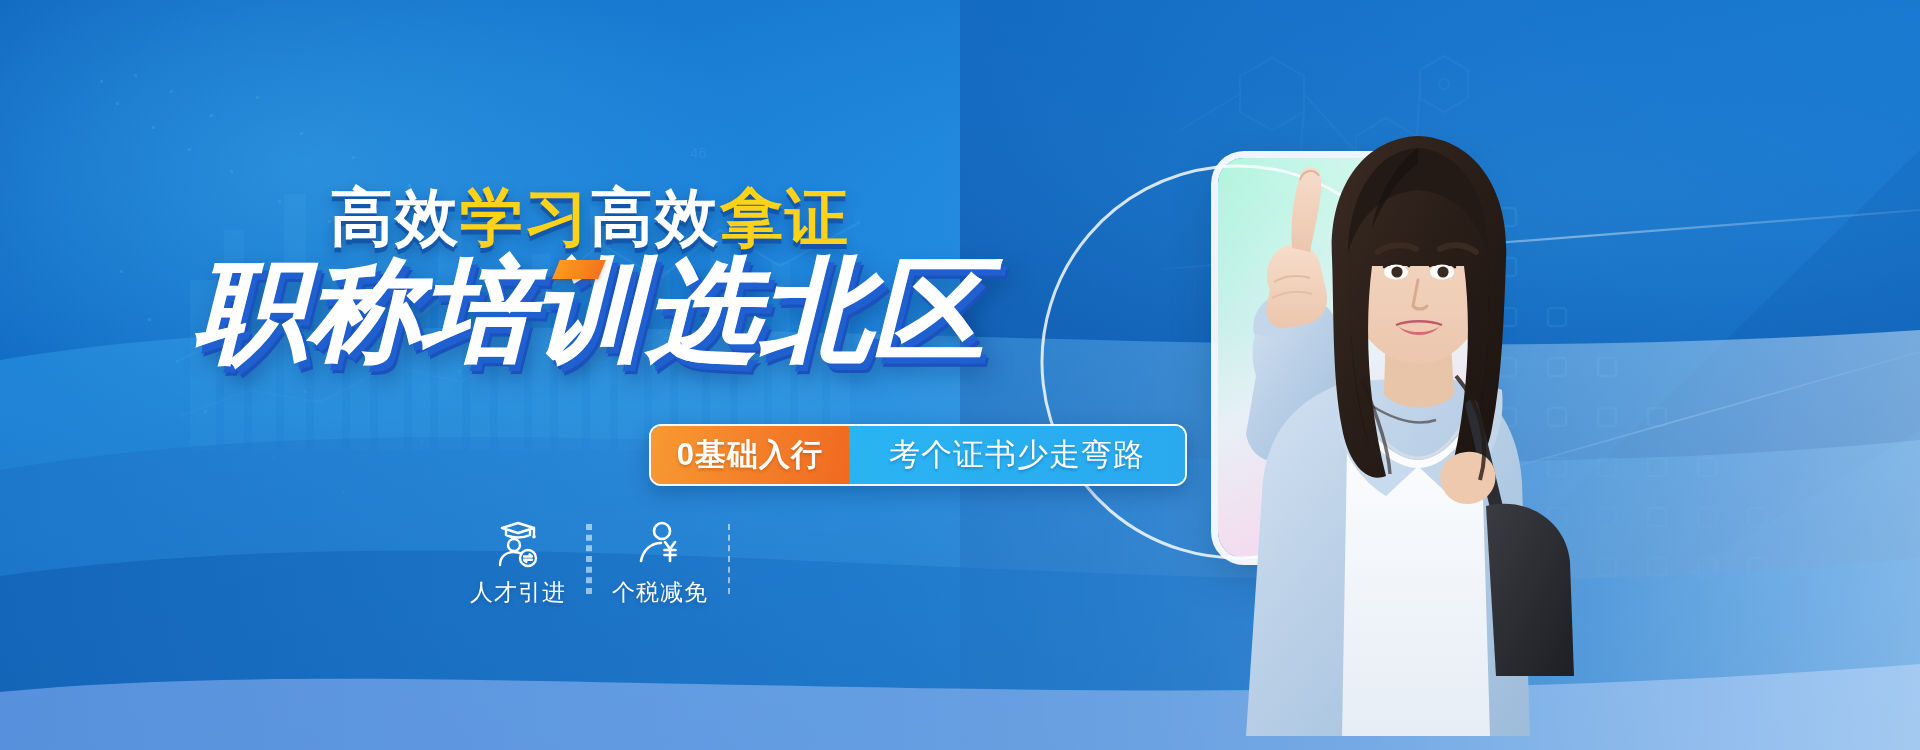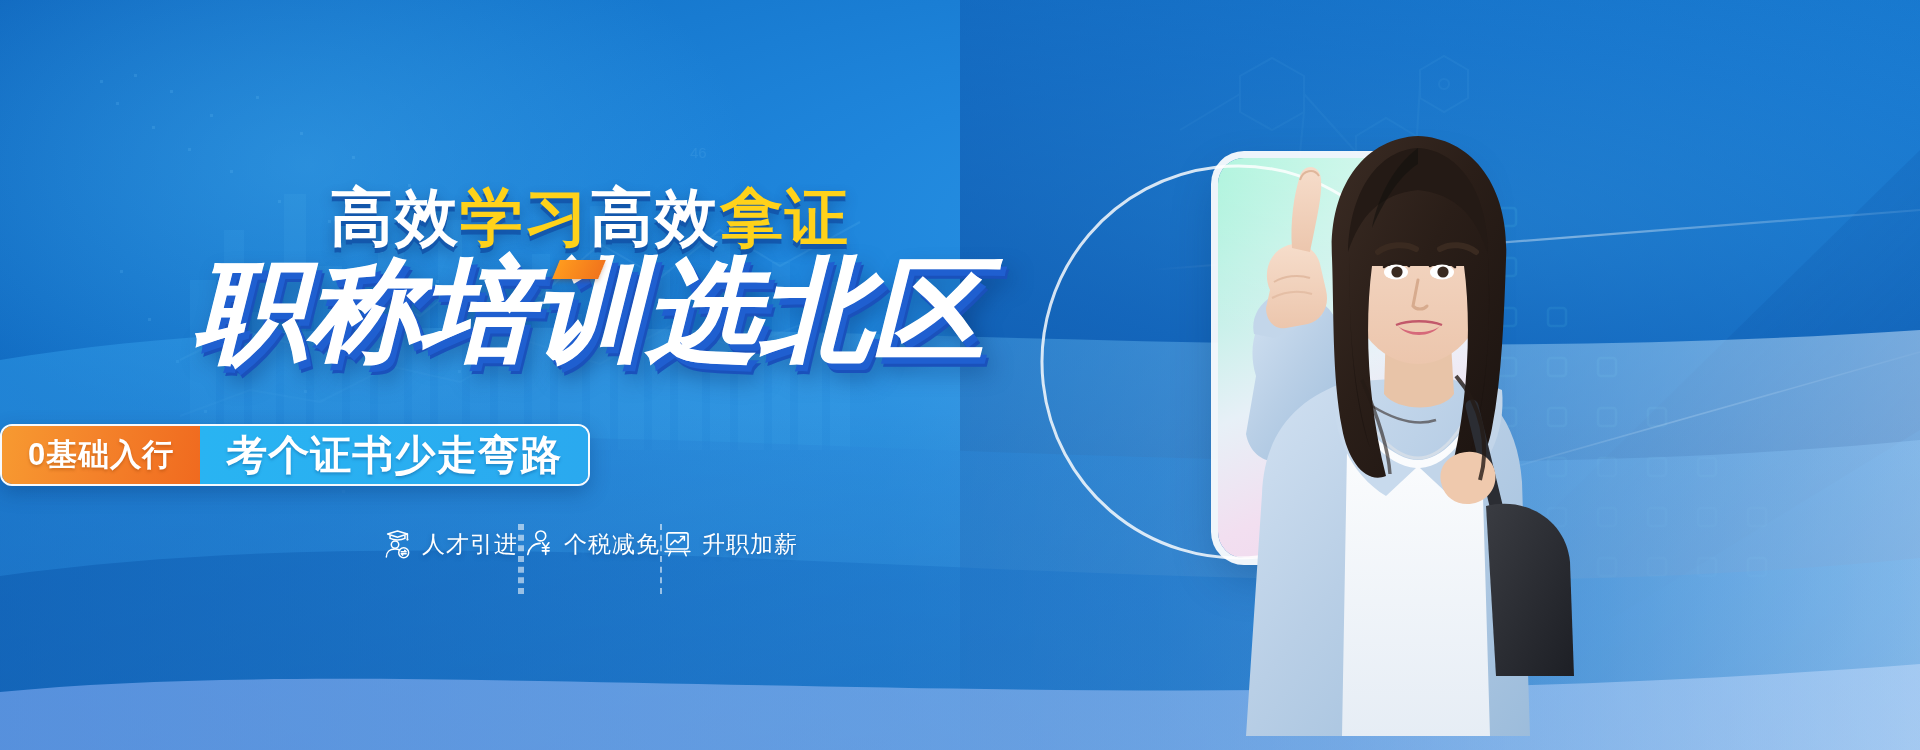--- a/index.html
+++ b/index.html
@@ -98,48 +98,48 @@
   }
   .hm-accent{
     position:absolute;left:556px;top:8px;width:46px;height:19px;
     background:linear-gradient(95deg,#ff9b1e,#f1741c);
     transform:skewX(-22deg);
     box-shadow:0 2px 5px rgba(120,52,6,.35);
   }
 
   
   .badge{
-    position:absolute;left:0;top:424px;width:1180px;text-align:left;
+    position:absolute;left:7px;top:424px;width:1180px;text-align:right;
   }
   .badge-wrap{
     display:inline-flex;align-items:stretch;height:62px;
     border-radius:12px;overflow:hidden;
     border:2px solid rgba(255,255,255,.96);
     box-shadow:0 7px 20px rgba(4,42,98,.30);
   }
   .badge-a{
     display:flex;align-items:center;padding:0 26px;
     background:linear-gradient(100deg,#f79a31 0%,#f4822a 48%,#f06a1f 100%);
     color:#fff;font-size:31px;font-weight:bold;letter-spacing:1px;
     text-shadow:0 2px 3px rgba(140,60,6,.35);
   }
   .badge-b{
-    display:flex;align-items:center;padding:0 26px;
+    display:flex;align-items:center;padding:0 40px;
     background:linear-gradient(100deg,#29b4f2 0%,#2aa9ef 100%);
-    color:#fff;font-size:41px;font-weight:bold;letter-spacing:1px;
+    color:#fff;font-size:31px;font-weight:normal;letter-spacing:1px;
     text-shadow:0 2px 3px rgba(8,70,128,.35);
   }
 
   
   .features{
     position:absolute;left:0;top:520px;width:1180px;
     display:flex;justify-content:center;align-items:flex-start;
   }
   .feature{
-    width:136px;display:flex;align-items:center;gap:9px;
+    width:136px;display:flex;flex-direction:column;align-items:center;gap:9px;
   }
   .feature-icon{width:50px;height:48px;display:block;}
   .feature-label{
     color:#ffffff;font-size:23px;letter-spacing:1px;white-space:nowrap;
     text-shadow:0 2px 5px rgba(5,50,110,.35);
   }
   .fdiv{
     width:0;height:70px;margin-top:4px;
     border-left:2px dashed rgba(255,255,255,.55);
   }
@@ -479,29 +479,16 @@
             <path d="M29.5,30 L40.5,30"></path>
             <path d="M29.5,35 L40.5,35"></path>
             <path d="M35,29 L35,41"></path>
           </g>
         </svg>
         <div class="feature-label">个税减免</div>
       </div>
 
       <div class="fdiv"></div>
 
-      <div class="feature">
-        <svg class="feature-icon" viewBox="0 0 50 48">
-          <g fill="none" stroke="#ffffff" stroke-width="2.6" stroke-linecap="round" stroke-linejoin="round">
-            <rect x="8" y="6" width="34" height="26" rx="3"></rect>
-            <path d="M14,25 L21,18 L26,22 L36,12"></path>
-            <path d="M30,12 L36,12 L36,18"></path>
-            <path d="M5,36 L45,36"></path>
-            <path d="M14,36 L11,43"></path>
-            <path d="M36,36 L39,43"></path>
-          </g>
-        </svg>
-        <div class="feature-label">升职加薪</div>
-      </div>
 
     </div>
   </div>
 </div>
 
 </body></html>

